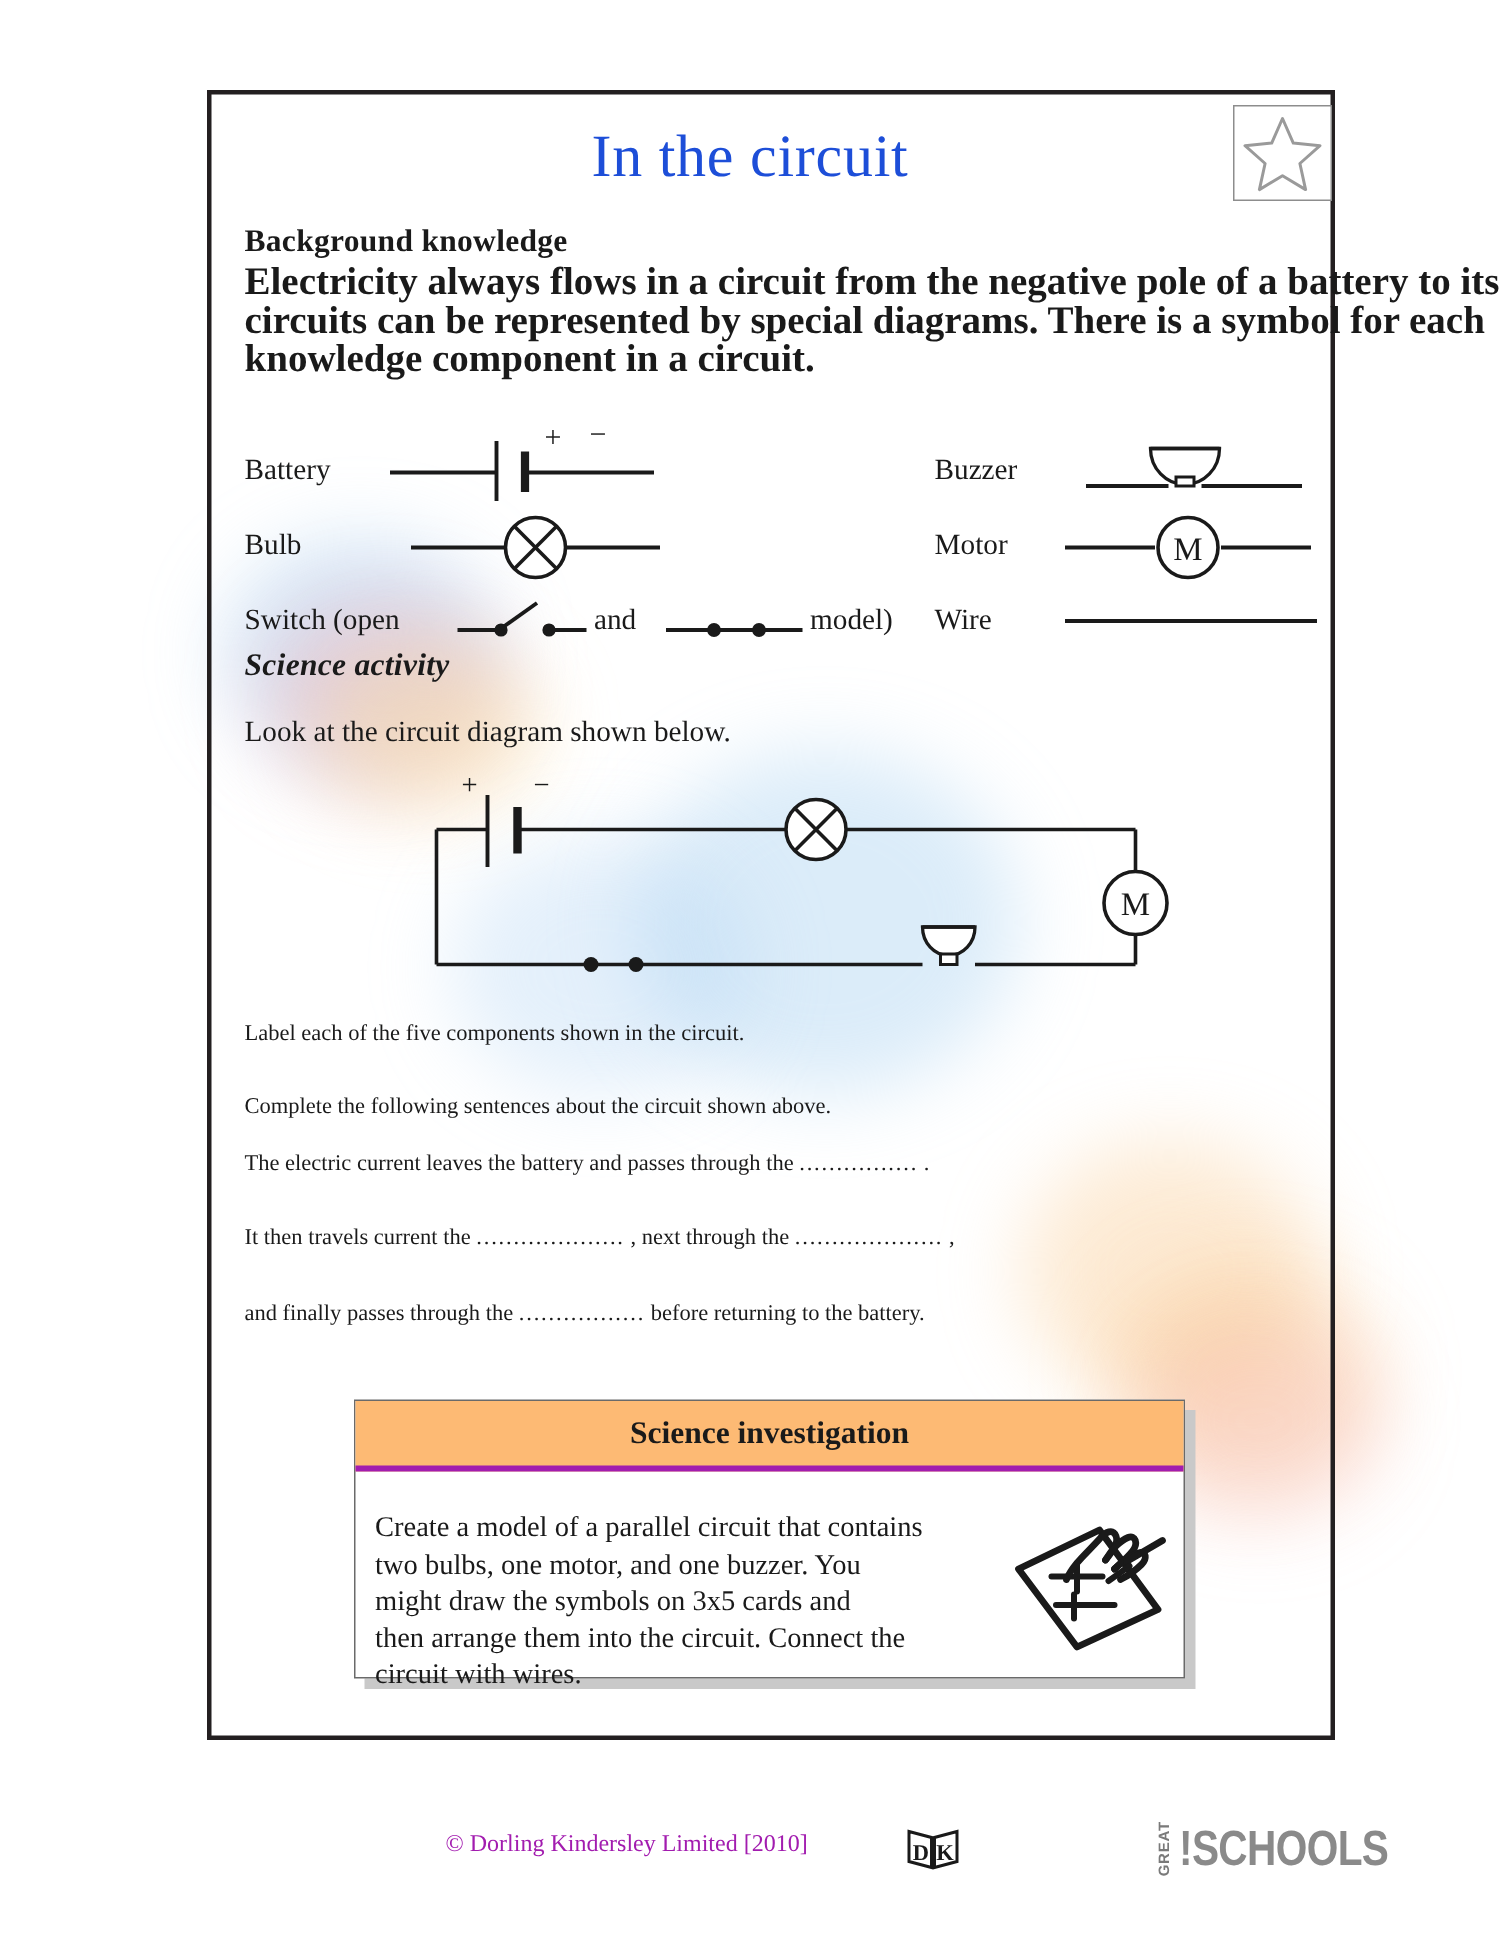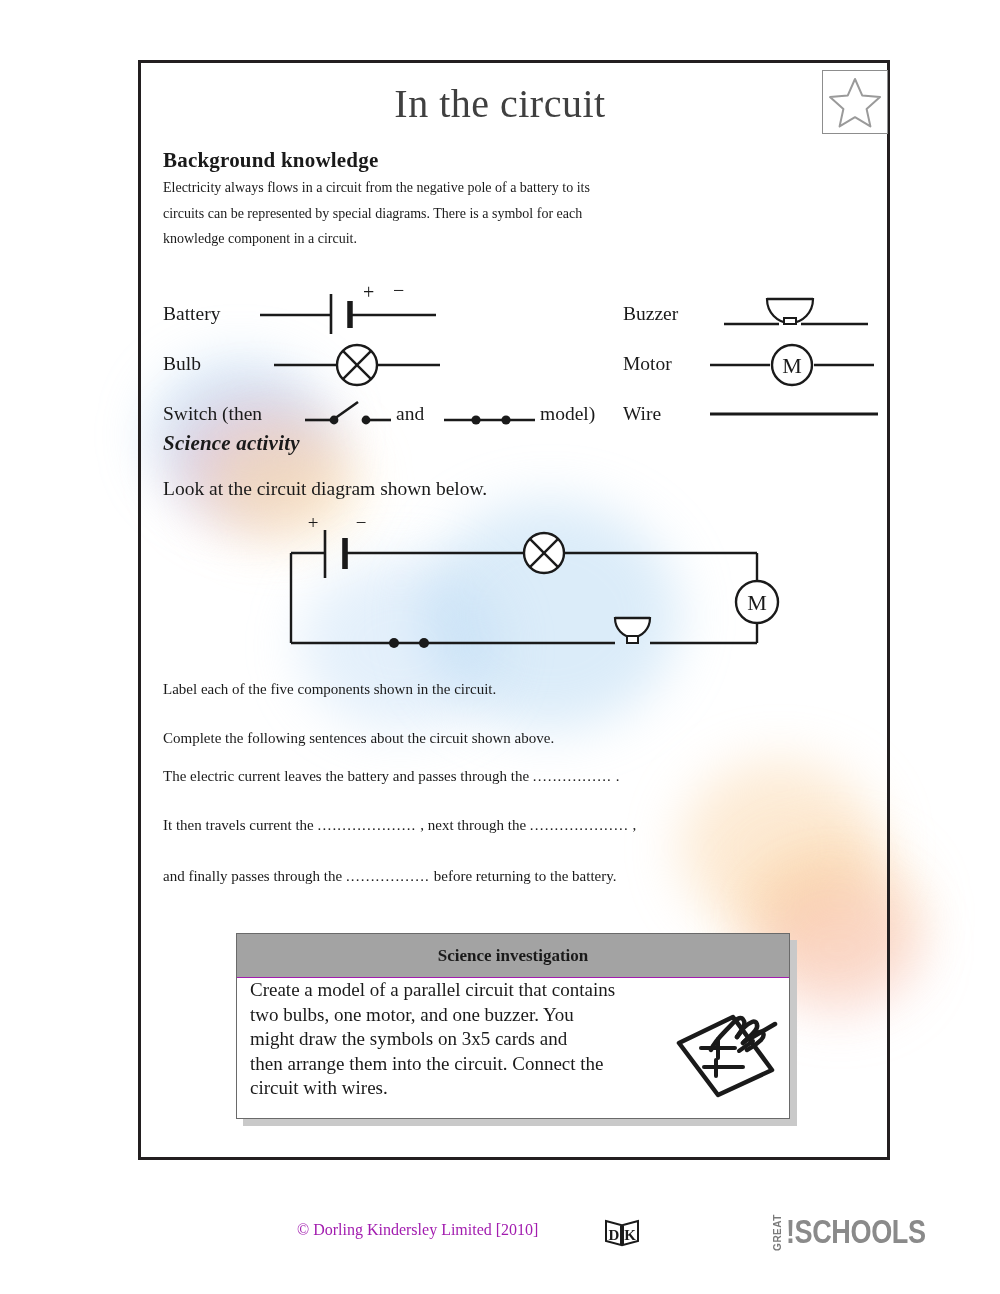--- a/index.html
+++ b/index.html
@@ -50,21 +50,21 @@
 
   
   .title {
     position: absolute;
     left: 0; right: 0;
     top: 80px;
     text-align: center;
     font-size: 40px;
     font-family: "Liberation Serif", serif;
     letter-spacing: .5px;
-    color: #404040;
+    color: #1d4ed8;
   }
 
   
   .star-box {
     position: absolute;
     left: 822px;
     top: 70px;
     width: 66px;
     height: 64px;
     border: 1px solid #8d8d8d;
@@ -82,22 +82,23 @@
     letter-spacing: .2px;
   }
   .bg-h2 { left: 163px; top: 148px; }
   .act-h2 { left: 163px; top: 431px; font-style: italic; }
 
   .bg-para {
     position: absolute;
     left: 163px;
     top: 175px;
     width: 690px;
-    font-size: 14px;
+    font-size: 26px;
     line-height: 25.5px;
+    font-weight: bold;
   }
   .bg-para div { white-space: nowrap; }
 
   .act-sub {
     position: absolute;
     left: 163px;
     top: 478px;
     font-size: 19.5px;
   }
 
@@ -143,31 +144,31 @@
     top: 933px;
     width: 554px;
     height: 186px;
     border: 1px solid #6a6a6a;
     background: #ffffff;
     box-sizing: border-box;
     z-index: 2;
   }
   .inv-head {
     height: 43px;
-    background: #a3a3a3;
-    border-bottom: 1px solid #a21caf;
+    background: #fdba74;
+    border-bottom: 4px solid #a21caf;
     display: flex;
     align-items: center;
     justify-content: center;
     font-weight: bold;
-    font-size: 17px;
+    font-size: 21px;
   }
   .inv-body {
     position: relative;
-    padding: 0 0 0 13px;
+    padding: 26px 0 0 13px;
     font-size: 19px;
     line-height: 24.5px;
   }
   .inv-body div { white-space: nowrap; }
   .hand-icon {
     position: absolute;
     right: 8px;
     top: 18px;
   }
 
@@ -266,21 +267,21 @@
 
     <div class="leg-label" style="left:3px; top:57px;">Bulb</div>
     <svg class="leg-svg" style="left:112px; top:46px;" width="170" height="46" viewBox="0 0 170 46">
       <line x1="2" y1="23" x2="64" y2="23" stroke="#1a1a1a" stroke-width="2.6"></line>
       <circle cx="85" cy="23" r="20" fill="#ffffff" stroke="#1a1a1a" stroke-width="2.4"></circle>
       <line x1="70.9" y1="8.9" x2="99.1" y2="37.1" stroke="#1a1a1a" stroke-width="2.4"></line>
       <line x1="99.1" y1="8.9" x2="70.9" y2="37.1" stroke="#1a1a1a" stroke-width="2.4"></line>
       <line x1="106" y1="23" x2="168" y2="23" stroke="#1a1a1a" stroke-width="2.6"></line>
     </svg>
 
-    <div class="leg-label" style="left:3px; top:107px;">Switch (then</div>
+    <div class="leg-label" style="left:3px; top:107px;">Switch (open</div>
     <svg class="leg-svg" style="left:143px; top:100px;" width="90" height="34" viewBox="0 0 90 34">
       <line x1="2" y1="24" x2="28" y2="24" stroke="#1a1a1a" stroke-width="2.6"></line>
       <circle cx="31" cy="24" r="4.4" fill="#1a1a1a"></circle>
       <line x1="31" y1="23" x2="55" y2="6" stroke="#1a1a1a" stroke-width="2.6"></line>
       <circle cx="63" cy="24" r="4.4" fill="#1a1a1a"></circle>
       <line x1="66" y1="24" x2="88" y2="24" stroke="#1a1a1a" stroke-width="2.6"></line>
     </svg>
     <div class="leg-label" style="left:236px; top:107px;">and</div>
     <svg class="leg-svg" style="left:282px; top:100px;" width="95" height="34" viewBox="0 0 95 34">
       <line x1="2" y1="24" x2="93" y2="24" stroke="#1a1a1a" stroke-width="2.6"></line>

